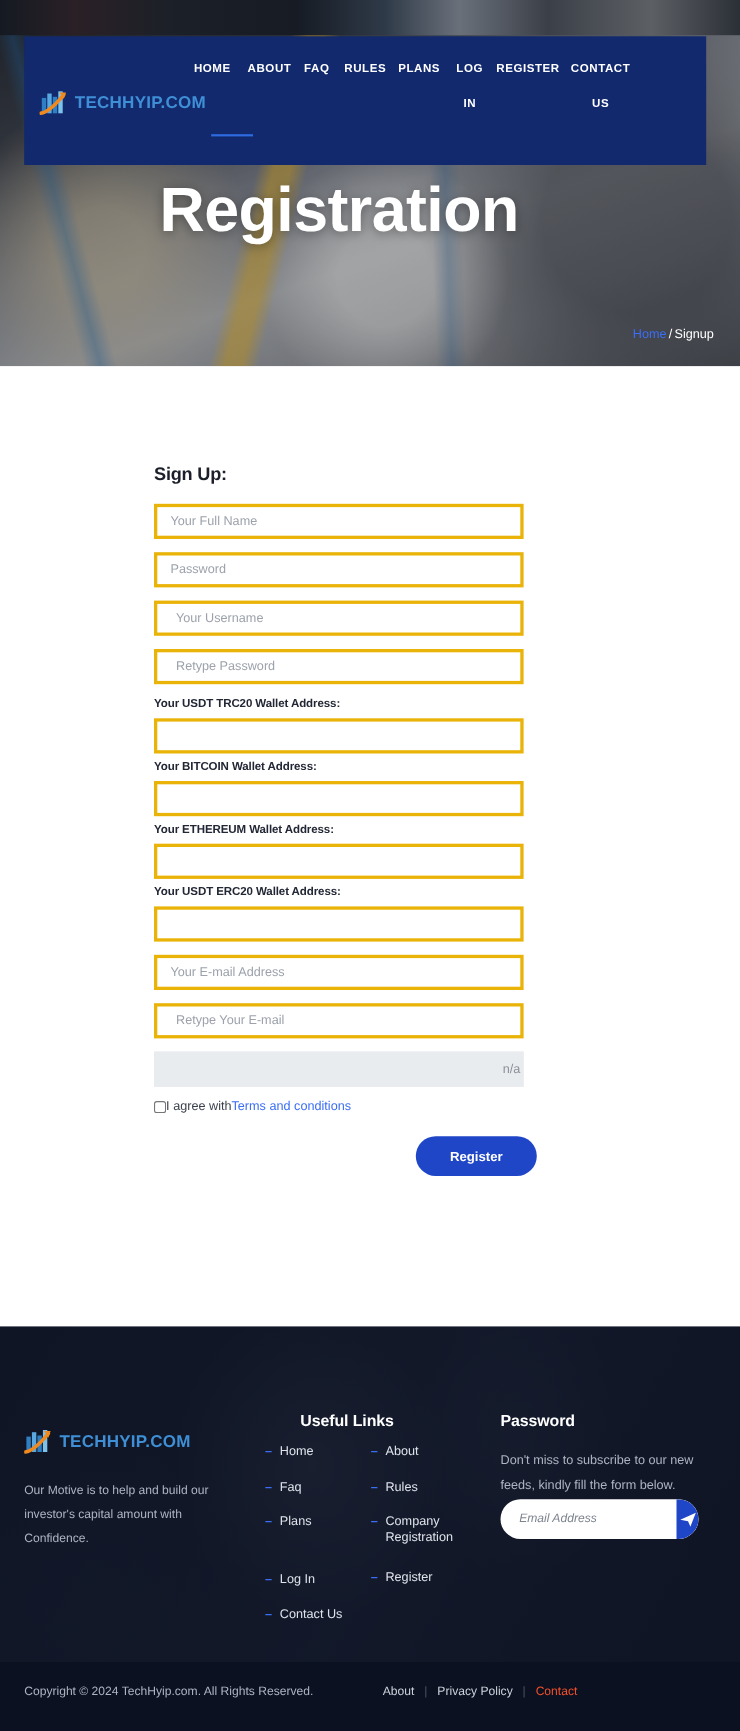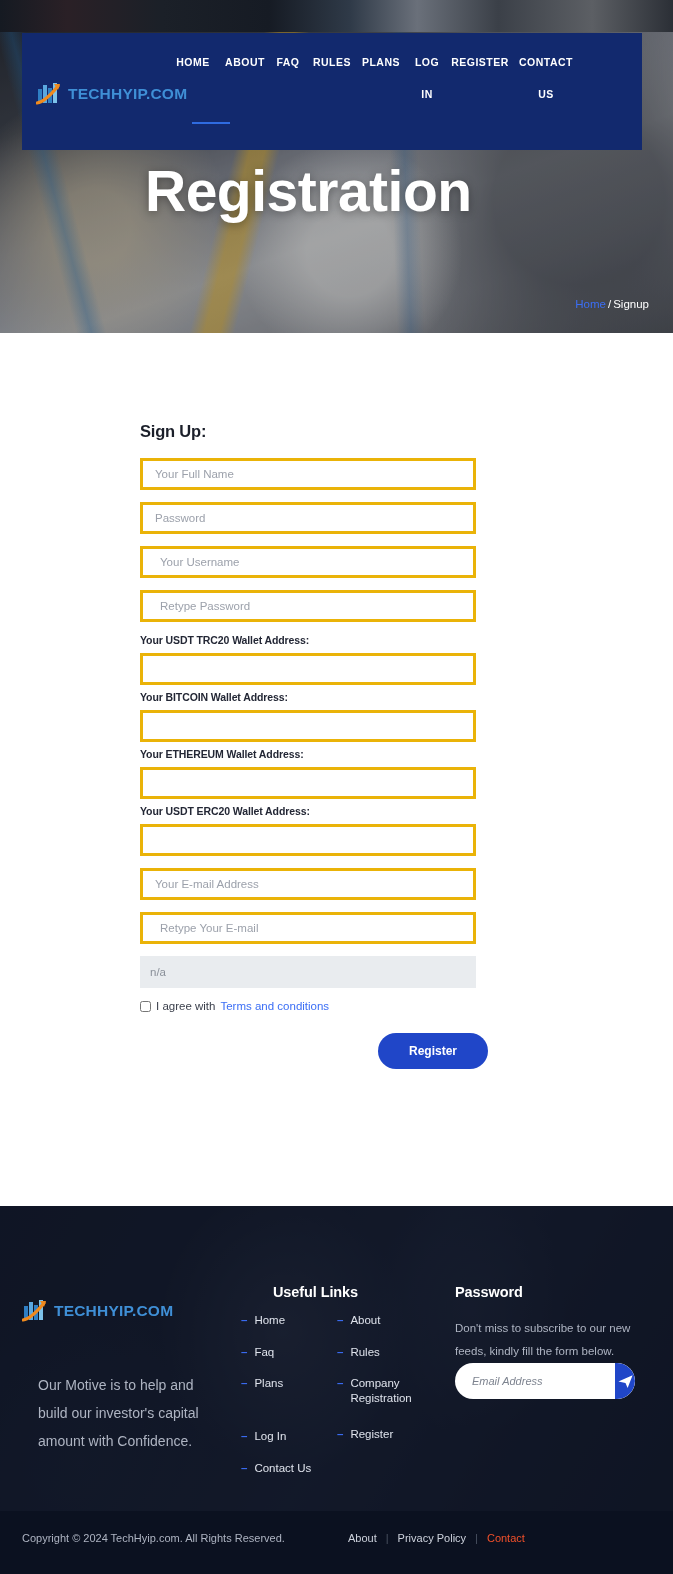--- a/index.html
+++ b/index.html
@@ -95,28 +95,28 @@
     margin-bottom: 17px;
   }
   .fld {
     width: 336px; height: 32px; border: 3px solid #eab308; background: #fff;
     display: flex; align-items: center; margin-bottom: 12px;
     font-size: 11.5px; color: #9ca1ab;
   }
   .fld.i1 { padding-left: 12px; }
   .fld.i2 { padding-left: 17px; }
   .fld.empty { margin-bottom: 0; }
-  .fld.disabled { background: #e9ecef; border-color: #e9ecef; color: #8a9099; padding-left: 7px; }
+  .fld.disabled { background: #e9ecef; border-color: #e9ecef; color: #8a9099; padding-left: 17px; justify-content: flex-end; }
   .lbl {
     font-size: 10.5px; font-weight: 700; color: #232735; letter-spacing: -0.1px;
     margin: 6px 0 7px 0;
   }
   .lbl.first { margin-top: 11px; }
   .agree {
-    display: flex; align-items: center; gap: 5px; margin-top: 11px;
+    display: flex; align-items: center; margin-top: 11px;
     font-size: 11.5px; color: #3a3f4b;
   }
   .agree input { width: 11px; height: 11px; margin: 0; accent-color: #2f6be0; }
   .agree a { color: #3b6ef5; text-decoration: none; }
   .btn-row { display: flex; justify-content: flex-end; margin-top: 21px; width: 348px; }
   .btn-register {
     width: 110px; height: 36px; border-radius: 19px; border: none;
     background: #2046c8; color: #fff; font-size: 12px; font-weight: 700;
     font-family: "Liberation Sans", sans-serif; cursor: pointer;
   }
@@ -131,22 +131,22 @@
     background:
       radial-gradient(ellipse 26% 56% at 42% 34%, rgba(120,128,150,0.30), rgba(0,0,0,0) 70%),
       radial-gradient(ellipse 20% 48% at 70% 28%, rgba(90,100,125,0.22), rgba(0,0,0,0) 72%),
       radial-gradient(ellipse 30% 60% at 12% 70%, rgba(40,52,80,0.35), rgba(0,0,0,0) 74%),
       linear-gradient(120deg, #161d2e 0%, #1b2335 30%, #222b40 52%, #1a2133 74%, #131a2a 100%);
   }
   .footer-overlay { position: absolute; inset: 0; background: rgba(13,19,34,0.74); }
 
   .f-logo { position: absolute; left: 22px; top: 1298px; display: flex; align-items: center; gap: 4px; }
   .f-desc {
-    position: absolute; left: 38px; top: 1344px; width: 186px;
-    font-size: 14px; line-height: 2.0; color: #aeb4c2; margin-top: 27px;
+    position: absolute; left: 22px; top: 1344px; width: 186px;
+    font-size: 11px; line-height: 2.0; color: #aeb4c2;
   }
   .f-head {
     position: absolute; font-size: 14.5px; font-weight: 700; color: #ffffff; letter-spacing: -0.1px;
   }
   .f-links-col { position: absolute; }
   .f-link {
     display: flex; align-items: flex-start; gap: 7px;
     font-size: 11.5px; color: #dfe3ec; text-decoration: none;
     line-height: 1.28;
   }

